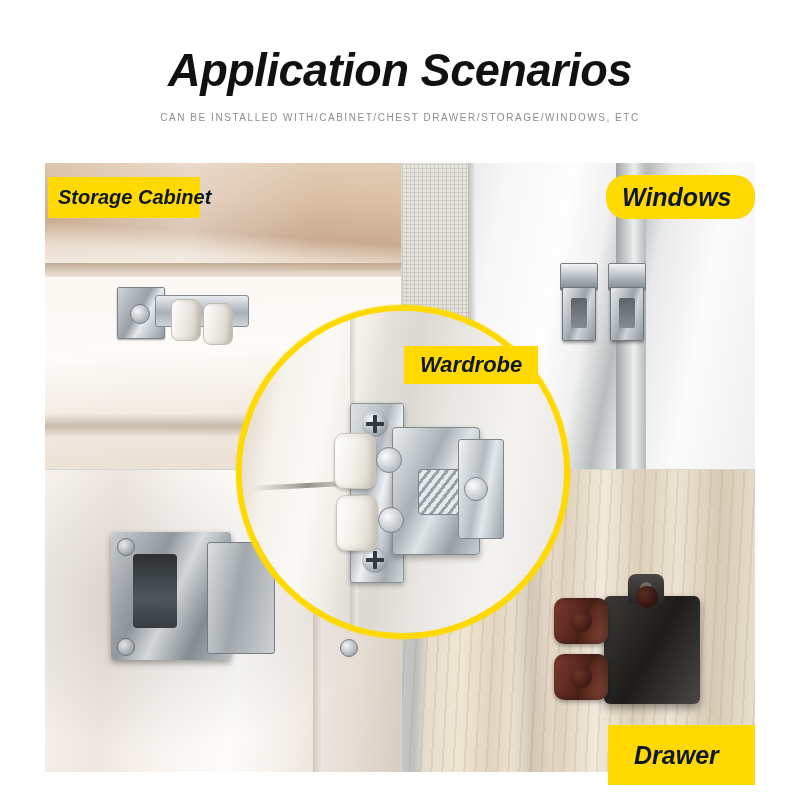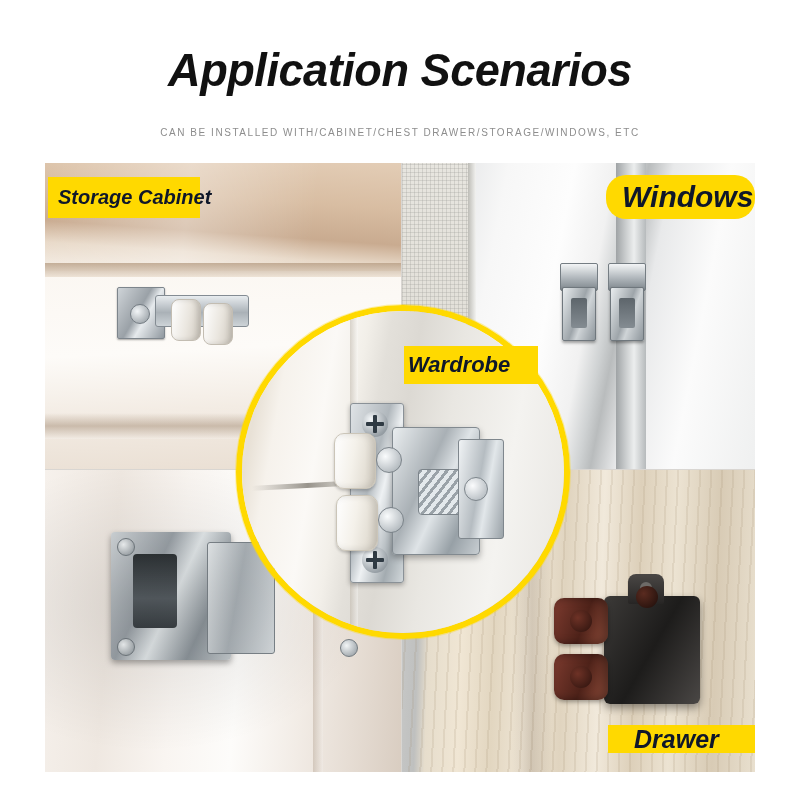--- a/index.html
+++ b/index.html
@@ -16,21 +16,21 @@
     position:absolute;left:0;top:42px;width:800px;
     text-align:center;
     font-family:"Liberation Sans","DejaVu Sans",sans-serif;
     font-weight:bold;font-style:italic;
     font-size:47px;letter-spacing:-0.5px;
     color:#111111;
     transform:scaleX(0.96);
     white-space:nowrap;
   }
   .subtitle{
-    position:absolute;left:0;top:127px;width:800px;
+    position:absolute;left:0;top:112px;width:800px;
     text-align:center;
     font-family:"Liberation Sans","DejaVu Sans",sans-serif;
     font-size:10px;font-weight:normal;
     letter-spacing:1.55px;
     color:#8d8d8d;
     white-space:nowrap;
   }
 
   
   .grid{
@@ -307,24 +307,24 @@
     position:absolute;
     background:var(--yellow,#ffd900);
     color:#0f172a;
     font-family:"Liberation Sans","DejaVu Sans",sans-serif;
     font-weight:bold;font-style:italic;
     display:flex;align-items:center;
     white-space:nowrap;
     box-sizing:border-box;
   }
   .lbl-storage{left:48px;top:177px;width:152px;height:41px;font-size:20px;padding-left:10px;}
-  .lbl-windows{left:606px;top:175px;width:149px;height:44px;font-size:30px;padding-left:16px;border-radius:20px;}
+  .lbl-windows{left:606px;top:175px;width:149px;height:44px;font-size:25px;padding-left:16px;border-radius:20px;}
   .lbl-balcony{left:48px;top:727px;width:139px;height:42px;font-size:25px;padding-left:22px;}
-  .lbl-drawer{left:608px;top:725px;width:147px;height:28px;font-size:25px;padding-left:26px;}
-  .lbl-wardrobe{left:404px;top:346px;width:134px;height:38px;font-size:22px;padding-left:4px;z-index:6;}
+  .lbl-drawer{left:608px;top:725px;width:147px;height:60px;font-size:25px;padding-left:26px;}
+  .lbl-wardrobe{left:404px;top:346px;width:134px;height:38px;font-size:22px;padding-left:16px;z-index:6;}
 </style>
 </head>
 <body>
 
 <div id="page">
 
   <div class="title">Application Scenarios</div>
   <div class="subtitle">CAN BE INSTALLED WITH/CABINET/CHEST DRAWER/STORAGE/WINDOWS, ETC</div>
 
   <div class="grid">

